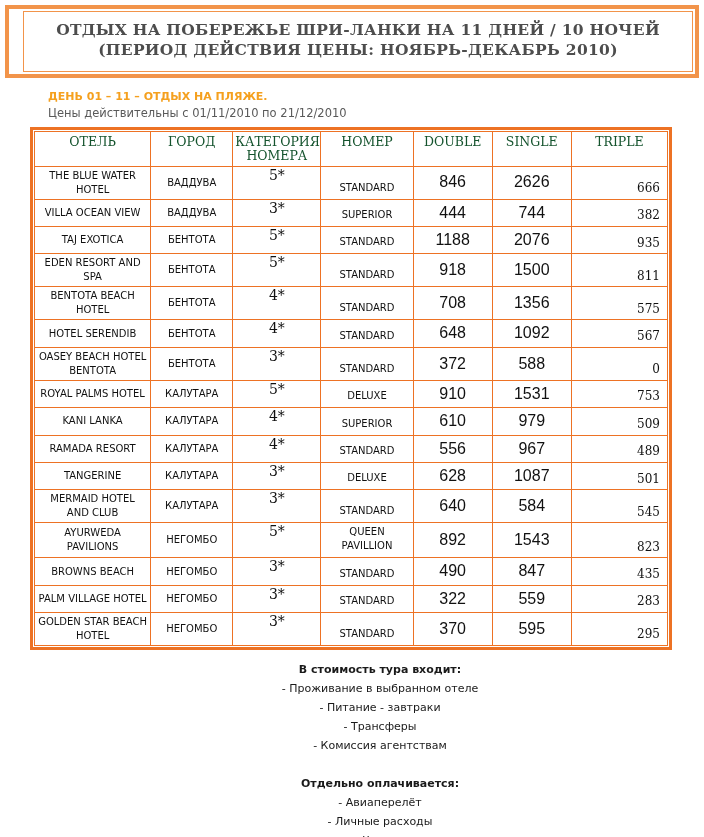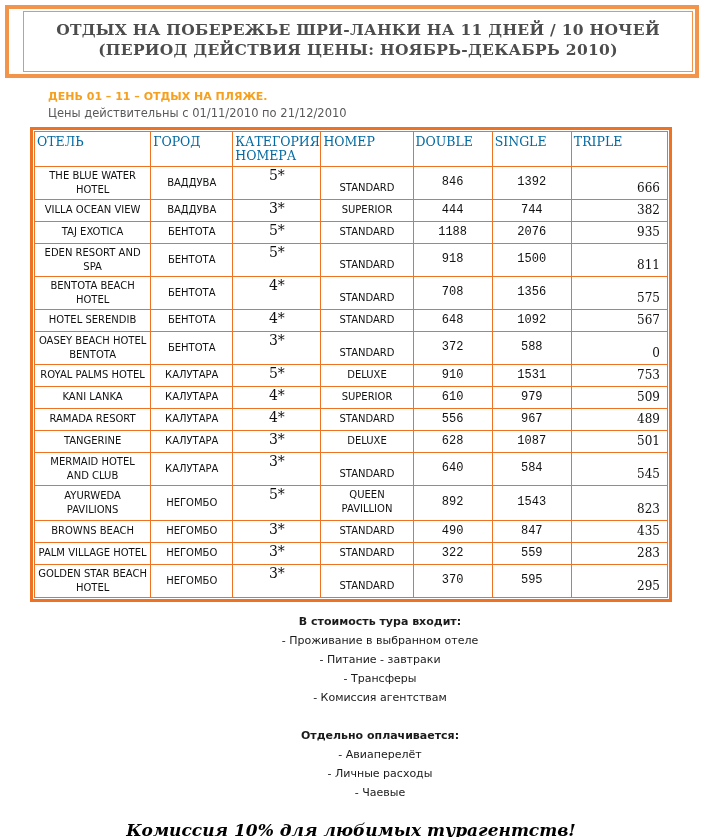--- a/index.html
+++ b/index.html
@@ -54,22 +54,22 @@
     border:3px solid var(--table_border);
     padding:1px;
     background:#fff;
   }
   table{border-collapse:collapse;width:100%;table-layout:fixed;}
   th,td{border:1px solid var(--table_border);overflow:hidden;}
   th{
     font-family:"DejaVu Serif","Liberation Serif",serif;
     font-weight:normal;
     font-size:12.5px;
-    color:#0369a1;
-    text-align:left;
+    color:#14532d;
+    text-align:center;
     vertical-align:top;
     height:34px;
     padding:3px 2px 2px 2px;
     line-height:1.15;
   }
   td{
     font-size:10px;
     text-align:center;
     vertical-align:middle;
     padding:2px 3px;
@@ -79,22 +79,22 @@
   }
   td.cat{
     font-family:"DejaVu Serif","Liberation Serif",serif;
     font-size:14px;
     vertical-align:top;
     line-height:1.05;
     padding-top:1px;
   }
   td.room{vertical-align:bottom;padding-bottom:4px;}
   td.price{
-    font-family:Liberation Mono, monospace;
-    font-size:12px;
+    font-family:Liberation Sans, sans-serif;
+    font-size:16px;
   }
   td.triple{
     font-family:"DejaVu Serif","Liberation Serif",serif;
     font-size:12px;
     text-align:right;
     vertical-align:bottom;
     padding-right:7px;
     padding-bottom:2px;
   }
   .list-section{
@@ -157,21 +157,21 @@
           <th>TRIPLE</th>
         </tr>
       </thead>
       <tbody>
           <tr>
             <td class="hotel">THE BLUE WATER HOTEL</td>
             <td class="city">ВАДДУВА</td>
             <td class="cat">5*</td>
             <td class="room">STANDARD</td>
             <td class="price">846</td>
-            <td class="price">1392</td>
+            <td class="price">2626</td>
             <td class="triple">666</td>
           </tr>
           <tr>
             <td class="hotel">VILLA OCEAN VIEW</td>
             <td class="city">ВАДДУВА</td>
             <td class="cat">3*</td>
             <td class="room">SUPERIOR</td>
             <td class="price">444</td>
             <td class="price">744</td>
             <td class="triple">382</td>

